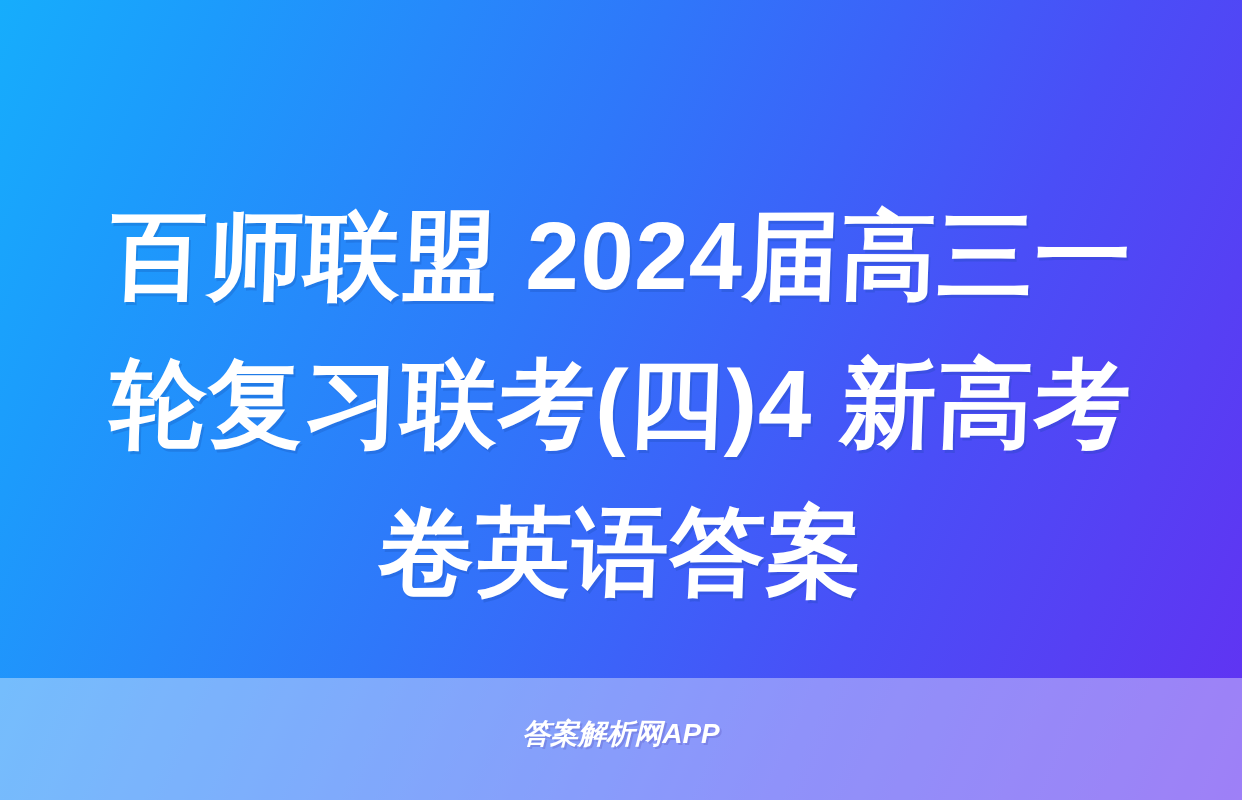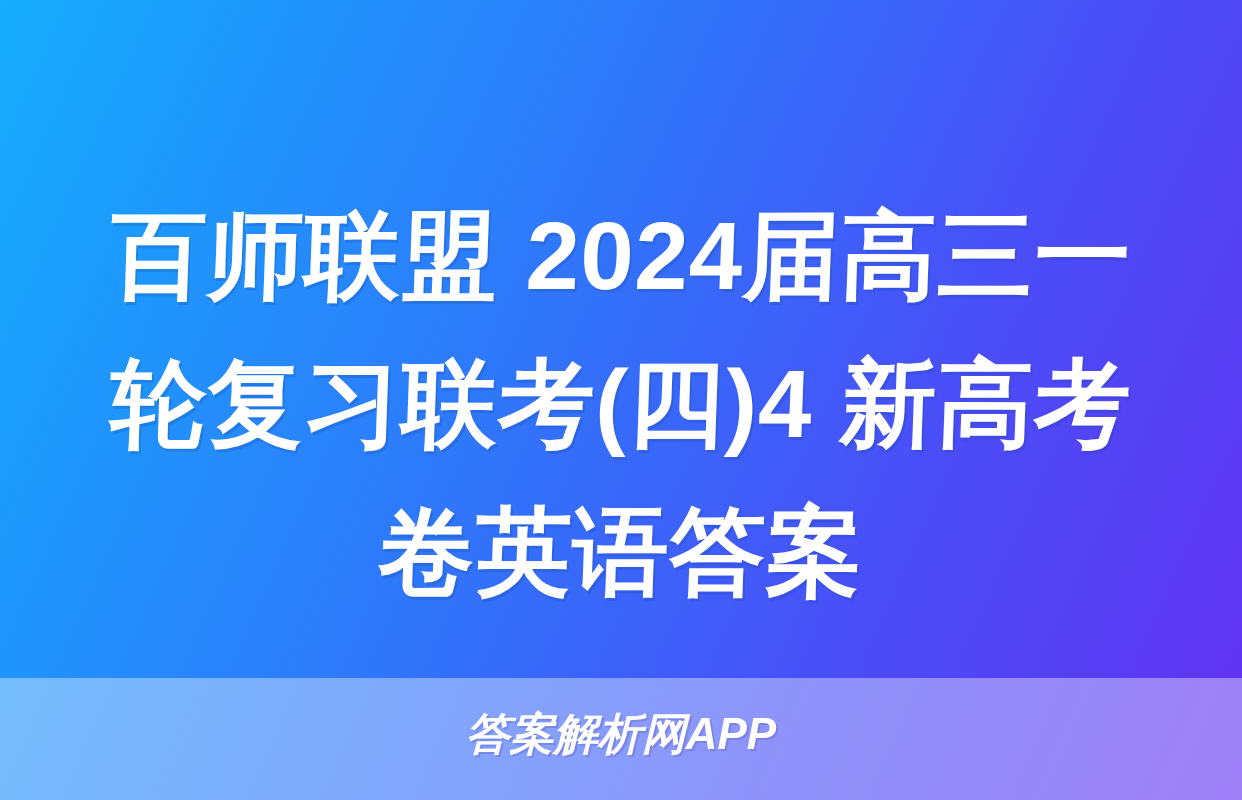--- a/index.html
+++ b/index.html
@@ -77,21 +77,21 @@
     top: 706px;
     text-align: center;
   }
 
   .footer-watermark .wm-text {
     display: inline-block;
     color: #ffffff;
     font-family: "Liberation Sans", "DejaVu Sans", sans-serif;
     font-weight: 700;
     font-style: italic;
-    font-size: 44px;
+    font-size: 28px;
     line-height: 56px;
     letter-spacing: 0px;
     white-space: nowrap;
     text-shadow: 2px 2px 0 rgba(88, 86, 190, 0.30);
   }
 </style>
 </head>
 <body>
 
 <div class="poster">

